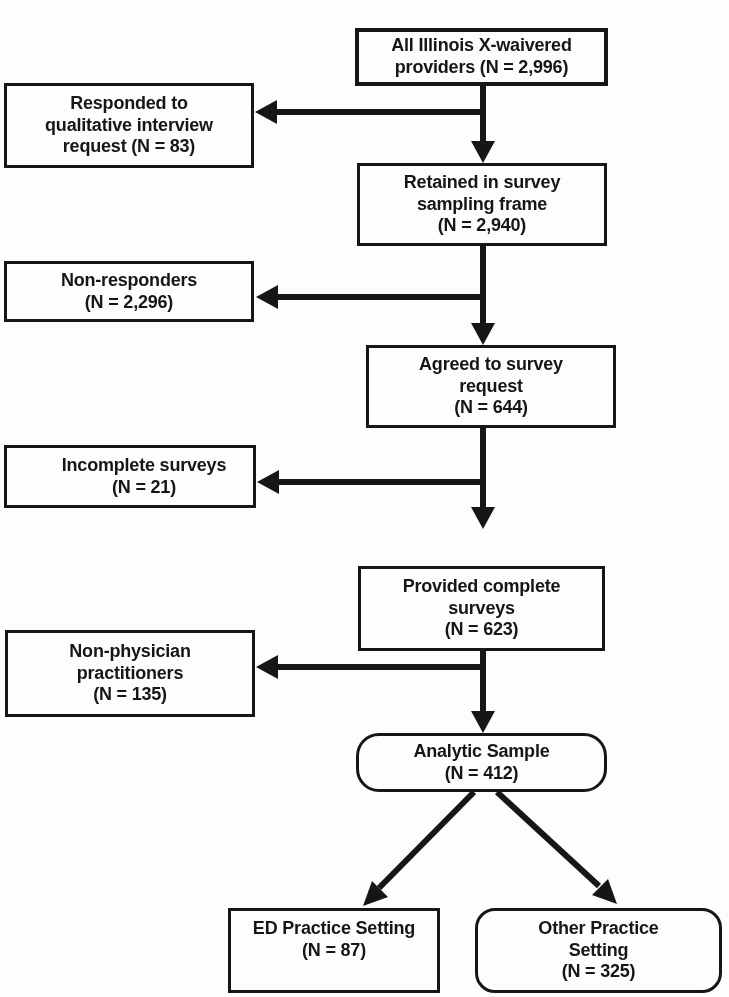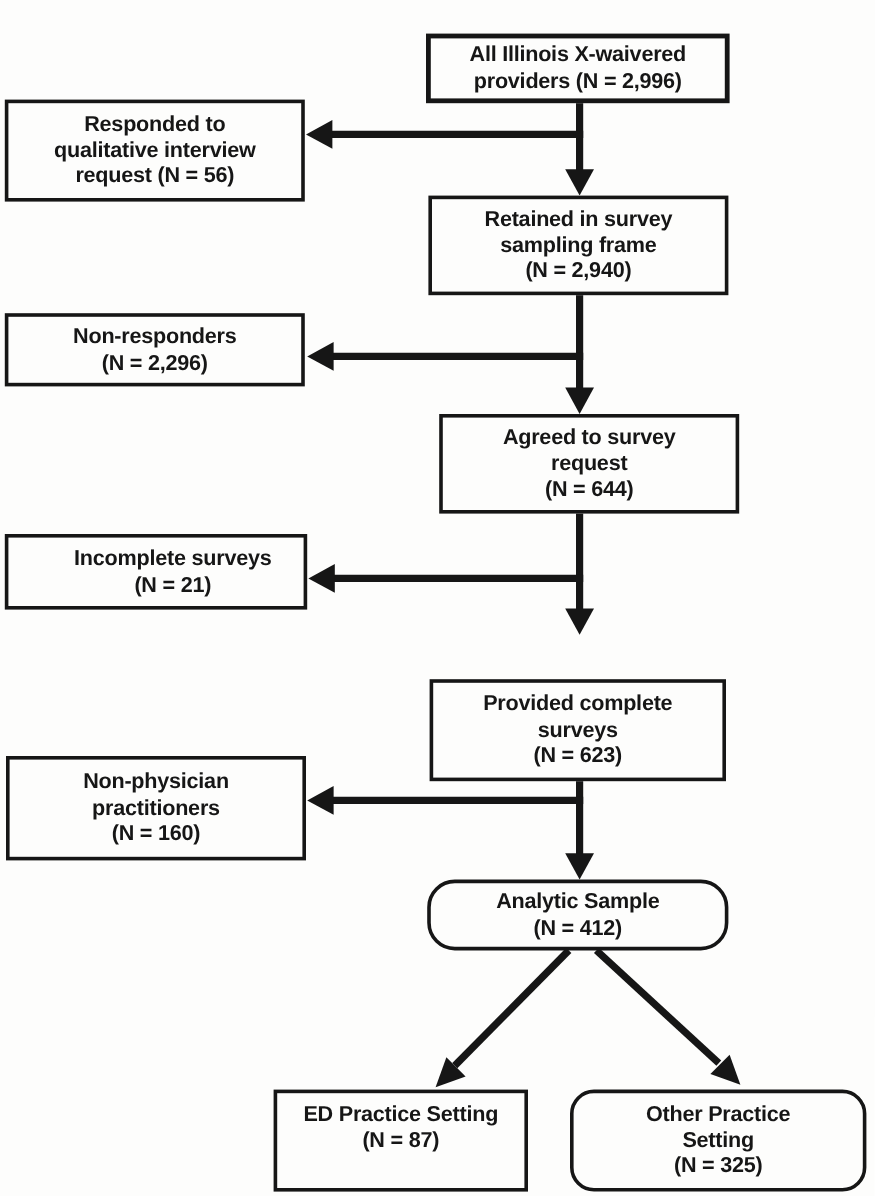--- a/index.html
+++ b/index.html
@@ -84,31 +84,31 @@
 
   <div class="box" style="left:358px; top:530px; width:247px; height:85px;margin-top:36px;">Provided complete
 surveys
 (N = 623)</div>
 
   <div class="box" style="left:356px; top:733px; width:251px; height:59px;border-radius:23px;">Analytic Sample
 (N = 412)</div>
 
   <div class="box" style="left:4px; top:83px;  width:250px; height:85px;">Responded to
 qualitative interview
-request (N = 56)</div>
+request (N = 83)</div>
 
   <div class="box" style="left:4px; top:261px; width:250px; height:61px;">Non-responders
 (N = 2,296)</div>
 
   <div class="box" style="left:4px; top:445px; width:252px; height:63px;padding-left:28px;">Incomplete surveys
 (N = 21)</div>
 
   <div class="box" style="left:5px; top:630px; width:250px; height:87px;">Non-physician
 practitioners
-(N = 160)</div>
+(N = 135)</div>
 
   <div class="box top-align" style="left:228px; top:908px; width:212px; height:85px;">ED Practice Setting
 (N = 87)</div>
 
   <div class="box" style="left:475px; top:908px; width:247px; height:85px;border-radius:20px;">Other Practice
 Setting
 (N = 325)</div>
 
 </div>
 

